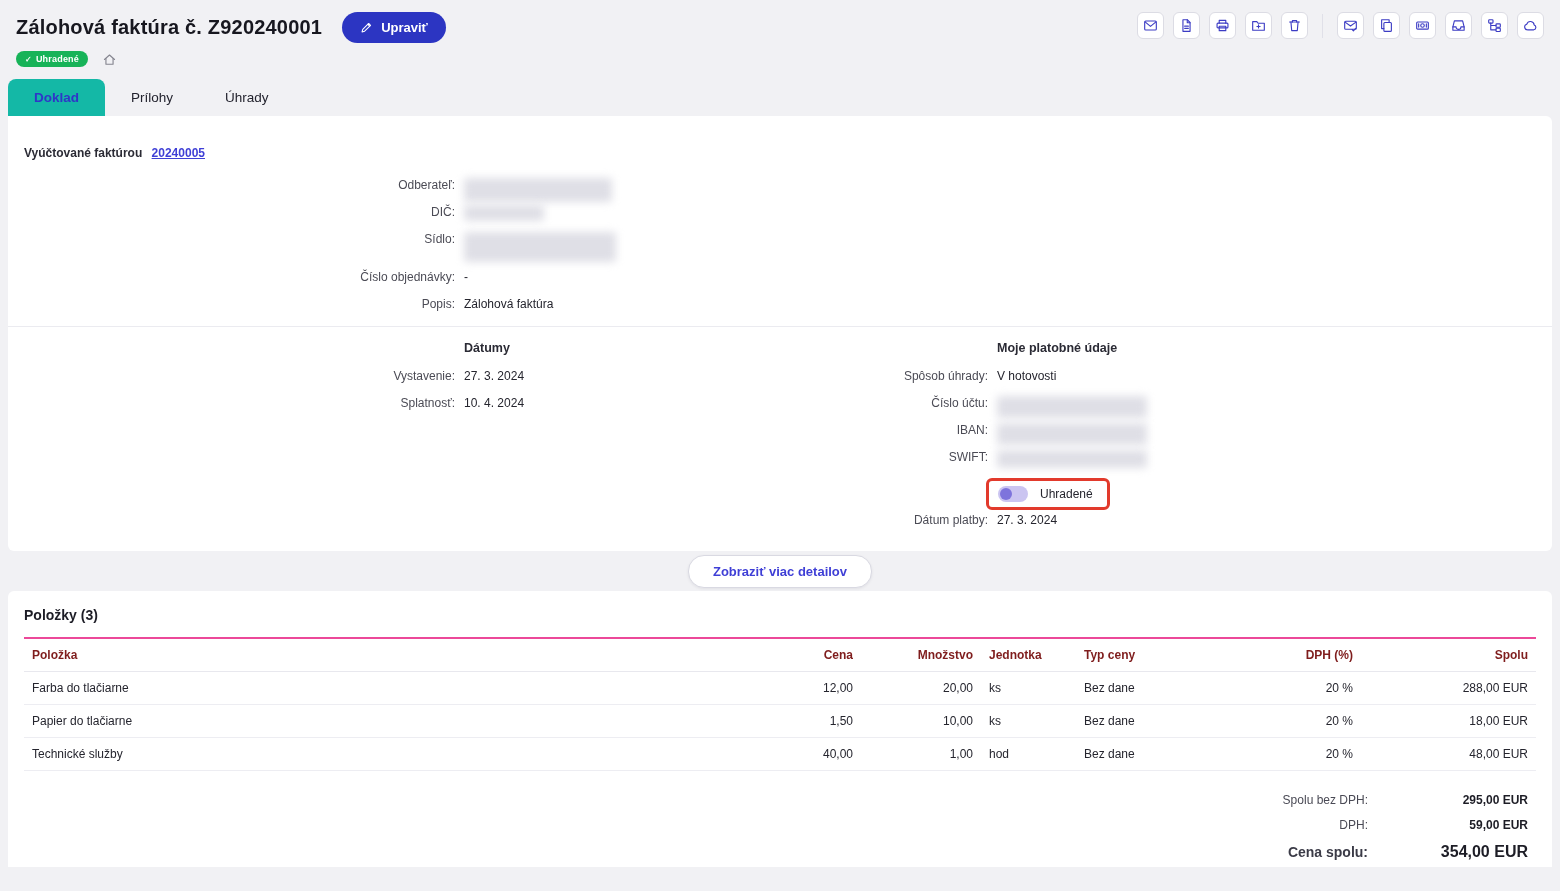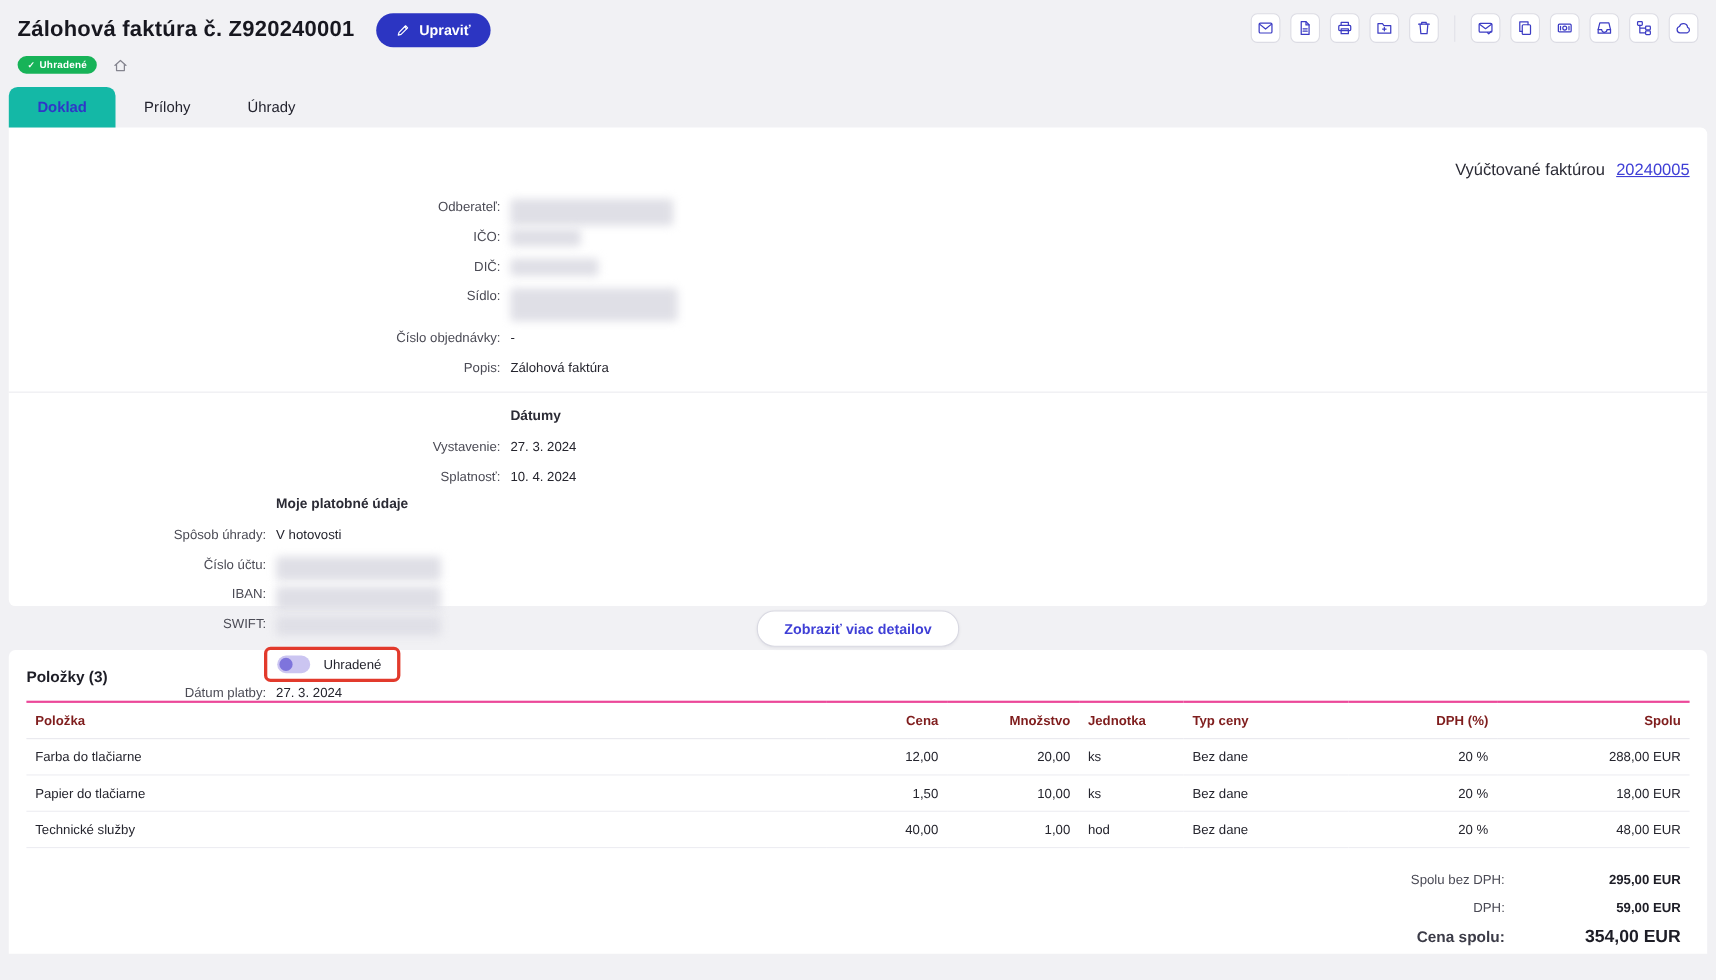--- a/index.html
+++ b/index.html
@@ -42,33 +42,33 @@
 
   
   .tabs { display:flex; margin-top:12px; }
   .tab { padding:11px 26px; font-size:13.5px; color:#23232e; cursor:pointer; }
   .tab.active { background:#14b8a6; border-radius:8px 8px 0 0; color:#2f36c8; font-weight:bold; }
 
   
   .card { background:#fff; }
   .doc-card { height:435px; padding:30px 16px 0; border-radius:0 6px 6px 6px; }
 
-  .billed { text-align:right; font-size:15px; font-weight:normal; color:#2b2b35; }
+  .billed { text-align:left; font-size:12px; font-weight:bold; color:#2b2b35; }
   .billed a { color:#3f3fd6; text-decoration:underline; margin-left:6px; cursor:pointer; }
 
   .frow { display:grid; grid-template-columns:431px 1fr; column-gap:9px; min-height:27px; align-items:start; }
   .frow.tall { min-height:38px; }
   .frow .lbl { text-align:right; font-size:12px; color:#4b4b55; padding-top:2px; }
   .frow .val { font-size:12px; color:#25252e; padding-top:2px; }
   .customer { margin-top:16px; }
   .blur { background:#dfdfe6; border-radius:3px; filter:blur(4px); }
 
   .divider { border-top:1px solid #ebebf0; margin:4px -16px 0; }
 
-  .two-col { display:flex; padding-top:14px;flex-direction:column; }
+  .two-col { display:flex; padding-top:14px; }
   .col-l { width:746px; }
   .col-r { flex:1; }
   .col-r .frow { grid-template-columns:218px 1fr; }
   .col-head { font-size:12.5px; font-weight:bold; color:#2b2b35; margin-bottom:12px; }
   .col-l .col-head { margin-left:440px; }
   .col-r .col-head { margin-left:227px; }
 
   .paid-row { min-height:36px; align-items:center; }
   .paid-box {
     display:inline-flex; align-items:center; gap:12px;
@@ -229,26 +229,20 @@
     <div class="billed">
       <span>Vyúčtované faktúrou</span>
       <a>20240005</a>
     </div>
 
     <div class="customer">
       <div class="frow">
         <div class="lbl">Odberateľ:</div>
         <div class="val">
             <div class="blur" style="width:148px;height:24px;"></div>
-          </div>
-      </div>
-      <div class="frow">
-        <div class="lbl">IČO:</div>
-        <div class="val">
-            <div class="blur" style="width:64px;height:16px;"></div>
           </div>
       </div>
       <div class="frow">
         <div class="lbl">DIČ:</div>
         <div class="val">
             <div class="blur" style="width:80px;height:16px;"></div>
           </div>
       </div>
       <div class="frow tall">
         <div class="lbl">Sídlo:</div>

